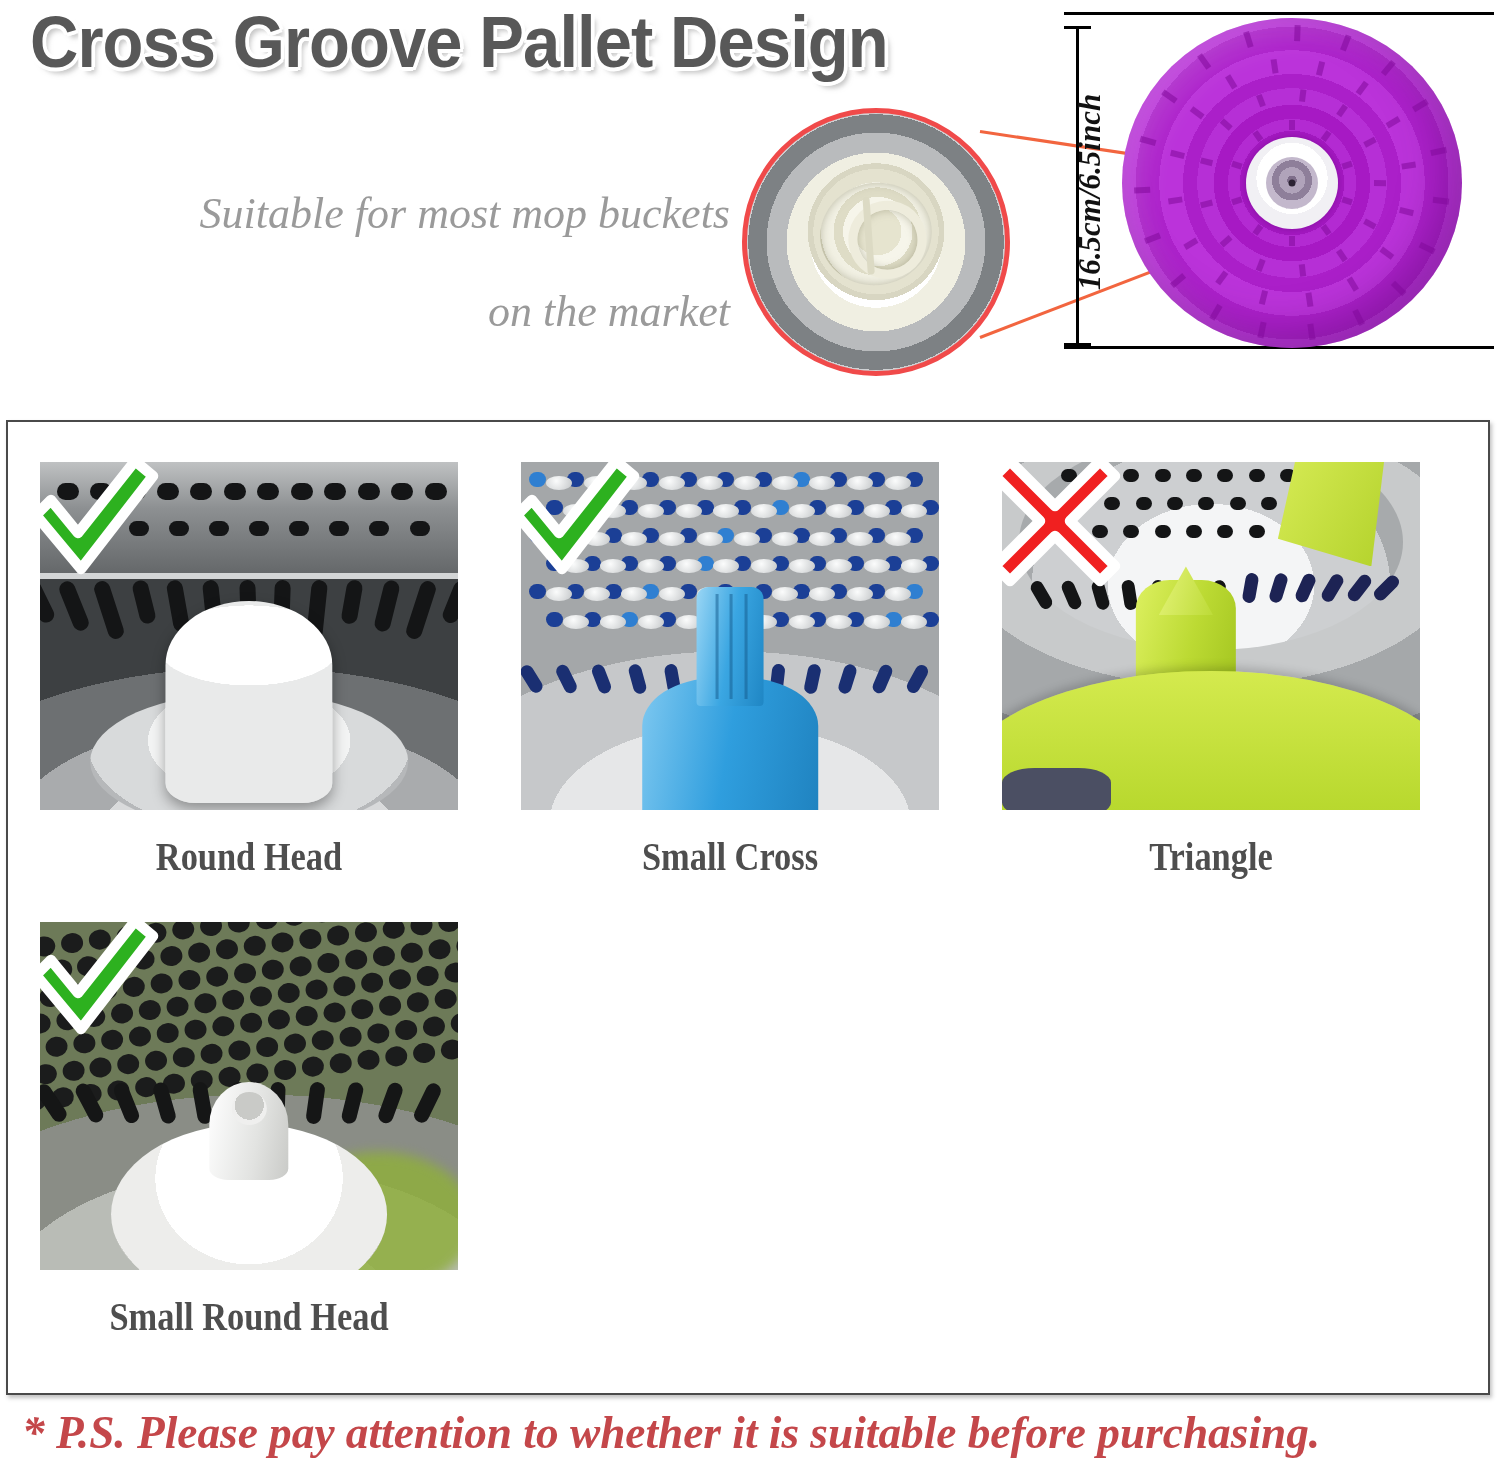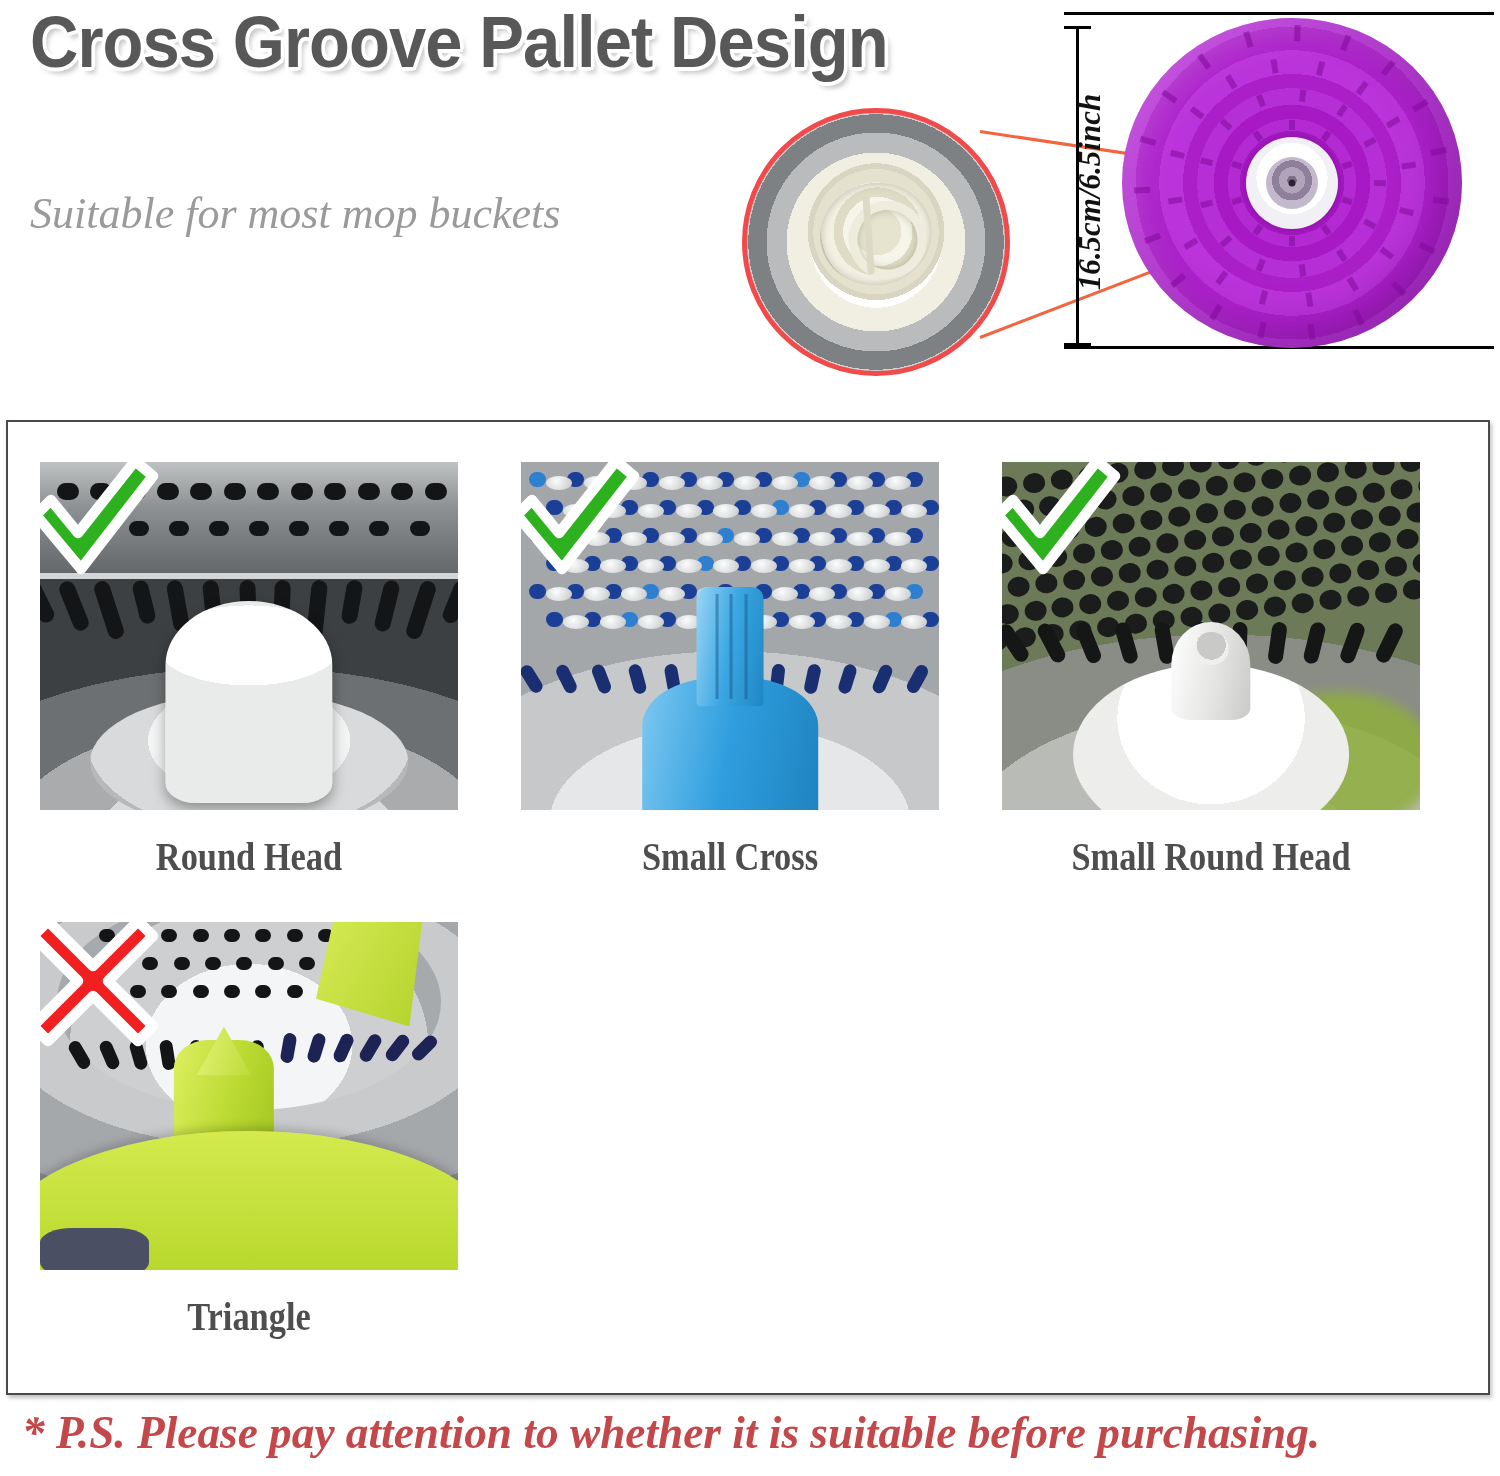--- a/index.html
+++ b/index.html
@@ -25,20 +25,21 @@
       -4px 0 0 #fff, 4px 0 0 #fff, 0 -4px 0 #fff, 0 4px 0 #fff,
       5px 6px 5px rgba(150,150,150,.55);
     white-space:nowrap;
   }
 
   .subtitle{
     position:absolute;left:30px;top:165px;width:700px;
     font-family:"Liberation Serif",serif;
     font-style:italic;font-size:44px;line-height:98px;
     color:#9a9a9a;
+    text-align:right;
   }
   .subtitle .l2{display:block;}
 
   
   .magnifier{
     position:absolute;left:742px;top:108px;width:268px;height:268px;
     border-radius:50%;
     border:5px solid #f04a4a;
     background:
       radial-gradient(circle at 50% 46%,#f3f2e6 0 26%,#e4e2cf 26% 33%,#d8d6c2 33% 36%,rgba(0,0,0,0) 36%),
@@ -335,20 +336,21 @@
 <body>
 
 <div class="page">
 
   <div class="header">
 
     <div class="title">Cross Groove Pallet Design</div>
 
     <div class="subtitle">
       <span>Suitable for most mop buckets</span>
+      <span class="l2">on the market</span>
     </div>
 
     <div class="magnifier">
       <div class="mag-inner"></div>
     </div>
 
     <div class="leader leader-top"></div>
     <div class="leader leader-bot"></div>
 
     <div class="rule top"></div>
@@ -637,20 +639,84 @@
             <svg viewBox="0 0 100 100">
                 <path d="M12 46 L22 36 L40 58 L78 10 L90 20 L42 82 Z" fill="#2db11f" stroke="#ffffff" stroke-width="7" stroke-linejoin="round"></path>
               </svg>
           </div>
         </div>
         <div class="caption">Small Cross</div>
       </div>
 
       <div class="cell">
         <div class="photo">
+          <div class="scene s5">
+            <div class="drum"></div>
+            <div id="s5dots">
+                <div class="d" style="left: 14%; top: 2%; width: 16px; height: 13px;"></div>
+                <div class="d" style="left: 21.5%; top: 2%; width: 16px; height: 13px;"></div>
+                <div class="d" style="left: 29%; top: 2%; width: 16px; height: 13px;"></div>
+                <div class="d" style="left: 36.5%; top: 2%; width: 16px; height: 13px;"></div>
+                <div class="d" style="left: 44%; top: 2%; width: 16px; height: 13px;"></div>
+                <div class="d" style="left: 51.5%; top: 2%; width: 16px; height: 13px;"></div>
+                <div class="d" style="left: 59%; top: 2%; width: 16px; height: 13px;"></div>
+                <div class="d" style="left: 66.5%; top: 2%; width: 16px; height: 13px;"></div>
+                <div class="d" style="left: 74%; top: 2%; width: 16px; height: 13px;"></div>
+                <div class="d" style="left: 81.5%; top: 2%; width: 16px; height: 13px;"></div>
+                <div class="d" style="left: 17%; top: 10%; width: 16px; height: 13px;"></div>
+                <div class="d" style="left: 24.5%; top: 10%; width: 16px; height: 13px;"></div>
+                <div class="d" style="left: 32%; top: 10%; width: 16px; height: 13px;"></div>
+                <div class="d" style="left: 39.5%; top: 10%; width: 16px; height: 13px;"></div>
+                <div class="d" style="left: 47%; top: 10%; width: 16px; height: 13px;"></div>
+                <div class="d" style="left: 54.5%; top: 10%; width: 16px; height: 13px;"></div>
+                <div class="d" style="left: 62%; top: 10%; width: 16px; height: 13px;"></div>
+                <div class="d" style="left: 69.5%; top: 10%; width: 16px; height: 13px;"></div>
+                <div class="d" style="left: 77%; top: 10%; width: 16px; height: 13px;"></div>
+                <div class="d" style="left: 84.5%; top: 10%; width: 16px; height: 13px;"></div>
+                <div class="d" style="left: 14%; top: 18%; width: 16px; height: 13px;"></div>
+                <div class="d" style="left: 21.5%; top: 18%; width: 16px; height: 13px;"></div>
+                <div class="d" style="left: 29%; top: 18%; width: 16px; height: 13px;"></div>
+                <div class="d" style="left: 36.5%; top: 18%; width: 16px; height: 13px;"></div>
+                <div class="d" style="left: 44%; top: 18%; width: 16px; height: 13px;"></div>
+                <div class="d" style="left: 51.5%; top: 18%; width: 16px; height: 13px;"></div>
+                <div class="d" style="left: 59%; top: 18%; width: 16px; height: 13px;"></div>
+                <div class="d" style="left: 66.5%; top: 18%; width: 16px; height: 13px;"></div>
+                <div class="d" style="left: 74%; top: 18%; width: 16px; height: 13px;"></div>
+                <div class="d" style="left: 81.5%; top: 18%; width: 16px; height: 13px;"></div>
+                <div class="d" style="left: 8%; top: 34%; width: 13px; height: 30px; transform: rotate(-30deg);"></div>
+                <div class="d" style="left: 15%; top: 34%; width: 13px; height: 30px; transform: rotate(-23deg);"></div>
+                <div class="d" style="left: 22%; top: 34%; width: 13px; height: 30px; transform: rotate(-16deg);"></div>
+                <div class="d" style="left: 29%; top: 34%; width: 13px; height: 30px; transform: rotate(-9deg);"></div>
+                <div class="d" style="left: 36%; top: 34%; width: 13px; height: 30px; transform: rotate(-2deg);"></div>
+                <div class="d" style="left: 43%; top: 34%; width: 13px; height: 30px; transform: rotate(5deg);"></div>
+                <div class="d" style="left: 50%; top: 34%; width: 13px; height: 30px; transform: rotate(12deg);"></div>
+                <div class="bl" style="left: 58%; top: 32%; width: 13px; height: 30px; transform: rotate(10deg);"></div>
+                <div class="bl" style="left: 64.5%; top: 32%; width: 13px; height: 30px; transform: rotate(17deg);"></div>
+                <div class="bl" style="left: 71%; top: 32%; width: 13px; height: 30px; transform: rotate(24deg);"></div>
+                <div class="bl" style="left: 77.5%; top: 32%; width: 13px; height: 30px; transform: rotate(31deg);"></div>
+                <div class="bl" style="left: 84%; top: 32%; width: 13px; height: 30px; transform: rotate(38deg);"></div>
+                <div class="bl" style="left: 90.5%; top: 32%; width: 13px; height: 30px; transform: rotate(45deg);"></div>
+              </div>
+            <div class="arm"></div>
+            <div class="hub"></div>
+            <div class="tri"></div>
+            <div class="rim"></div>
+            <div class="shadow"></div>
+          </div>
+          <div class="mark">
+            <svg viewBox="0 0 100 100">
+                <path d="M20 10 L50 40 L80 10 L90 20 L60 50 L90 80 L80 90 L50 60 L20 90 L10 80 L40 50 L10 20 Z" fill="#f02020" stroke="#ffffff" stroke-width="7" stroke-linejoin="round"></path>
+              </svg>
+          </div>
+        </div>
+        <div class="caption">Triangle</div>
+      </div>
+
+      <div class="cell">
+        <div class="photo">
           <div class="scene s4">
             <div class="greenbg"></div>
             <div class="mesh" id="s4mesh">
                 <div class="m" style="left: 4.2%; top: 2%;"></div>
                 <div class="m" style="left: 10.4%; top: 2%;"></div>
                 <div class="m" style="left: 16.6%; top: 2%;"></div>
                 <div class="m" style="left: 22.8%; top: 2%;"></div>
                 <div class="m" style="left: 29%; top: 2%;"></div>
                 <div class="m" style="left: 35.2%; top: 2%;"></div>
                 <div class="m" style="left: 41.4%; top: 2%;"></div>
@@ -773,83 +839,19 @@
           </div>
           <div class="mark">
             <svg viewBox="0 0 100 100">
                 <path d="M12 46 L22 36 L40 58 L78 10 L90 20 L42 82 Z" fill="#2db11f" stroke="#ffffff" stroke-width="7" stroke-linejoin="round"></path>
               </svg>
           </div>
         </div>
         <div class="caption">Small Round Head</div>
       </div>
 
-      <div class="cell">
-        <div class="photo">
-          <div class="scene s5">
-            <div class="drum"></div>
-            <div id="s5dots">
-                <div class="d" style="left: 14%; top: 2%; width: 16px; height: 13px;"></div>
-                <div class="d" style="left: 21.5%; top: 2%; width: 16px; height: 13px;"></div>
-                <div class="d" style="left: 29%; top: 2%; width: 16px; height: 13px;"></div>
-                <div class="d" style="left: 36.5%; top: 2%; width: 16px; height: 13px;"></div>
-                <div class="d" style="left: 44%; top: 2%; width: 16px; height: 13px;"></div>
-                <div class="d" style="left: 51.5%; top: 2%; width: 16px; height: 13px;"></div>
-                <div class="d" style="left: 59%; top: 2%; width: 16px; height: 13px;"></div>
-                <div class="d" style="left: 66.5%; top: 2%; width: 16px; height: 13px;"></div>
-                <div class="d" style="left: 74%; top: 2%; width: 16px; height: 13px;"></div>
-                <div class="d" style="left: 81.5%; top: 2%; width: 16px; height: 13px;"></div>
-                <div class="d" style="left: 17%; top: 10%; width: 16px; height: 13px;"></div>
-                <div class="d" style="left: 24.5%; top: 10%; width: 16px; height: 13px;"></div>
-                <div class="d" style="left: 32%; top: 10%; width: 16px; height: 13px;"></div>
-                <div class="d" style="left: 39.5%; top: 10%; width: 16px; height: 13px;"></div>
-                <div class="d" style="left: 47%; top: 10%; width: 16px; height: 13px;"></div>
-                <div class="d" style="left: 54.5%; top: 10%; width: 16px; height: 13px;"></div>
-                <div class="d" style="left: 62%; top: 10%; width: 16px; height: 13px;"></div>
-                <div class="d" style="left: 69.5%; top: 10%; width: 16px; height: 13px;"></div>
-                <div class="d" style="left: 77%; top: 10%; width: 16px; height: 13px;"></div>
-                <div class="d" style="left: 84.5%; top: 10%; width: 16px; height: 13px;"></div>
-                <div class="d" style="left: 14%; top: 18%; width: 16px; height: 13px;"></div>
-                <div class="d" style="left: 21.5%; top: 18%; width: 16px; height: 13px;"></div>
-                <div class="d" style="left: 29%; top: 18%; width: 16px; height: 13px;"></div>
-                <div class="d" style="left: 36.5%; top: 18%; width: 16px; height: 13px;"></div>
-                <div class="d" style="left: 44%; top: 18%; width: 16px; height: 13px;"></div>
-                <div class="d" style="left: 51.5%; top: 18%; width: 16px; height: 13px;"></div>
-                <div class="d" style="left: 59%; top: 18%; width: 16px; height: 13px;"></div>
-                <div class="d" style="left: 66.5%; top: 18%; width: 16px; height: 13px;"></div>
-                <div class="d" style="left: 74%; top: 18%; width: 16px; height: 13px;"></div>
-                <div class="d" style="left: 81.5%; top: 18%; width: 16px; height: 13px;"></div>
-                <div class="d" style="left: 8%; top: 34%; width: 13px; height: 30px; transform: rotate(-30deg);"></div>
-                <div class="d" style="left: 15%; top: 34%; width: 13px; height: 30px; transform: rotate(-23deg);"></div>
-                <div class="d" style="left: 22%; top: 34%; width: 13px; height: 30px; transform: rotate(-16deg);"></div>
-                <div class="d" style="left: 29%; top: 34%; width: 13px; height: 30px; transform: rotate(-9deg);"></div>
-                <div class="d" style="left: 36%; top: 34%; width: 13px; height: 30px; transform: rotate(-2deg);"></div>
-                <div class="d" style="left: 43%; top: 34%; width: 13px; height: 30px; transform: rotate(5deg);"></div>
-                <div class="d" style="left: 50%; top: 34%; width: 13px; height: 30px; transform: rotate(12deg);"></div>
-                <div class="bl" style="left: 58%; top: 32%; width: 13px; height: 30px; transform: rotate(10deg);"></div>
-                <div class="bl" style="left: 64.5%; top: 32%; width: 13px; height: 30px; transform: rotate(17deg);"></div>
-                <div class="bl" style="left: 71%; top: 32%; width: 13px; height: 30px; transform: rotate(24deg);"></div>
-                <div class="bl" style="left: 77.5%; top: 32%; width: 13px; height: 30px; transform: rotate(31deg);"></div>
-                <div class="bl" style="left: 84%; top: 32%; width: 13px; height: 30px; transform: rotate(38deg);"></div>
-                <div class="bl" style="left: 90.5%; top: 32%; width: 13px; height: 30px; transform: rotate(45deg);"></div>
-              </div>
-            <div class="arm"></div>
-            <div class="hub"></div>
-            <div class="tri"></div>
-            <div class="rim"></div>
-            <div class="shadow"></div>
-          </div>
-          <div class="mark">
-            <svg viewBox="0 0 100 100">
-                <path d="M20 10 L50 40 L80 10 L90 20 L60 50 L90 80 L80 90 L50 60 L20 90 L10 80 L40 50 L10 20 Z" fill="#f02020" stroke="#ffffff" stroke-width="7" stroke-linejoin="round"></path>
-              </svg>
-          </div>
-        </div>
-        <div class="caption">Triangle</div>
-      </div>
-
 
     </div>
   </div>
 
   <div class="footer">* P.S. Please pay attention to whether it is suitable before purchasing.</div>
 
 </div>
 
 </body></html>

